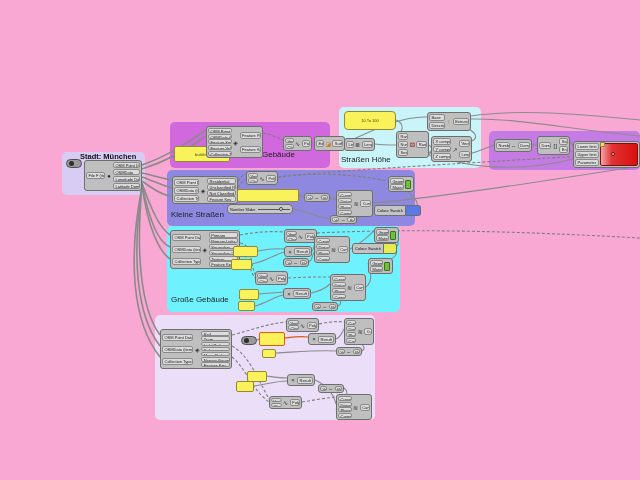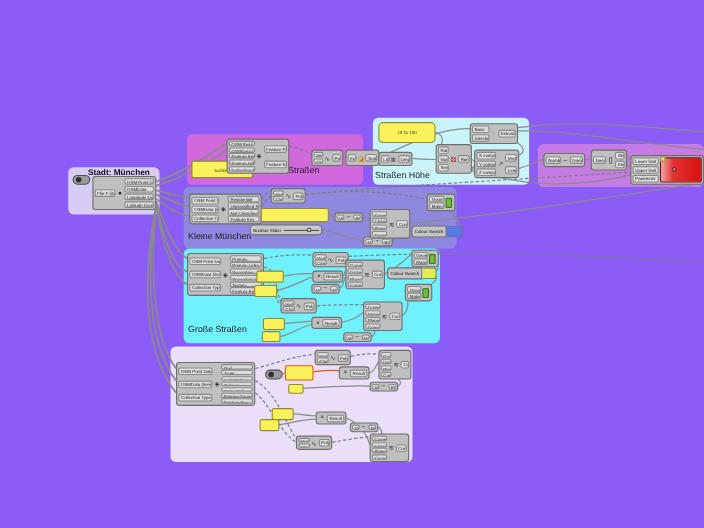--- a/index.html
+++ b/index.html
@@ -1,18 +1,18 @@
 <!DOCTYPE html>
 <html><head>
 <meta charset="utf-8">
 <style>
   html,body{margin:0;padding:0;}
   body{width:640px;height:480px;overflow:hidden;background:#FFFFFF;
        font-family:"Liberation Sans", sans-serif;}
-  #canvas{position:relative;width:640px;height:480px;background:#8b5cf6;}
+  #canvas{position:relative;width:640px;height:480px;background:#f9a8d4;}
 
   .group{position:absolute;border-radius:5px;z-index:1;}
   .glabel{position:absolute;z-index:2;font-size:8px;color:#1c1c1c;white-space:nowrap;}
   .gtitle{position:absolute;z-index:2;font-size:7.5px;font-weight:bold;color:#111;white-space:nowrap;}
 
   #wires{position:absolute;left:0;top:0;z-index:2;}
   .w{fill:none;stroke:#8b8b8b;stroke-width:1.1;}
   .wb{fill:none;stroke:#8a8a8a;stroke-width:1.6;}
   .wd{fill:none;stroke:#7f7f7f;stroke-width:1.1;stroke-dasharray:3 2;}
   .wo{fill:none;stroke:#e05a10;stroke-width:1.2;}
@@ -71,24 +71,24 @@
 
   <div class="group" style="left:62px;top:152px;width:83px;height:43px;background:#d8cbf4;"></div>
   <div class="group" style="left:170px;top:122px;width:160px;height:46px;background:#d168de;"></div>
   <div class="group" style="left:339px;top:107px;width:142px;height:61px;background:#c8f4fa;"></div>
   <div class="group" style="left:489px;top:131px;width:151px;height:39px;background:#c47be3;"></div>
   <div class="group" style="left:167px;top:170px;width:248px;height:56px;background:#8f88e0;"></div>
   <div class="group" style="left:167px;top:226px;width:233px;height:86px;background:#70f2fe;"></div>
   <div class="group" style="left:155px;top:315px;width:220px;height:105px;background:#eadef8;"></div>
 
   <div class="gtitle" style="left:80px;top:152px;">Stadt: München</div>
-  <div class="glabel" style="left:262px;top:150px;">Straßen</div>
+  <div class="glabel" style="left:262px;top:150px;">Gebäude</div>
   <div class="glabel" style="left:341px;top:155px;">Straßen Höhe</div>
-  <div class="glabel" style="left:171px;top:210px;">Kleine München</div>
-  <div class="glabel" style="left:171px;top:295px;">Große Straßen</div>
+  <div class="glabel" style="left:171px;top:210px;">Kleine Straßen</div>
+  <div class="glabel" style="left:171px;top:295px;">Große Gebäude</div>
 
   <svg id="wires" width="640" height="480">
 
     <path class="wb" d="M142,165 C168,156 188,142 206,130"></path>
     <path class="wb" d="M142,169 C170,160 190,148 206,136"></path>
     <path class="wb" d="M142,173 C156,176 164,179 172,180"></path>
     <path class="wb" d="M142,177 C156,182 164,186 172,188"></path>
     <path class="wb" d="M142,181 C154,190 164,196 172,196"></path>
     <path class="wb" d="M142,183 C152,212 160,228 170,235"></path>
     <path class="wb" d="M142,185 C150,222 158,242 170,247"></path>

